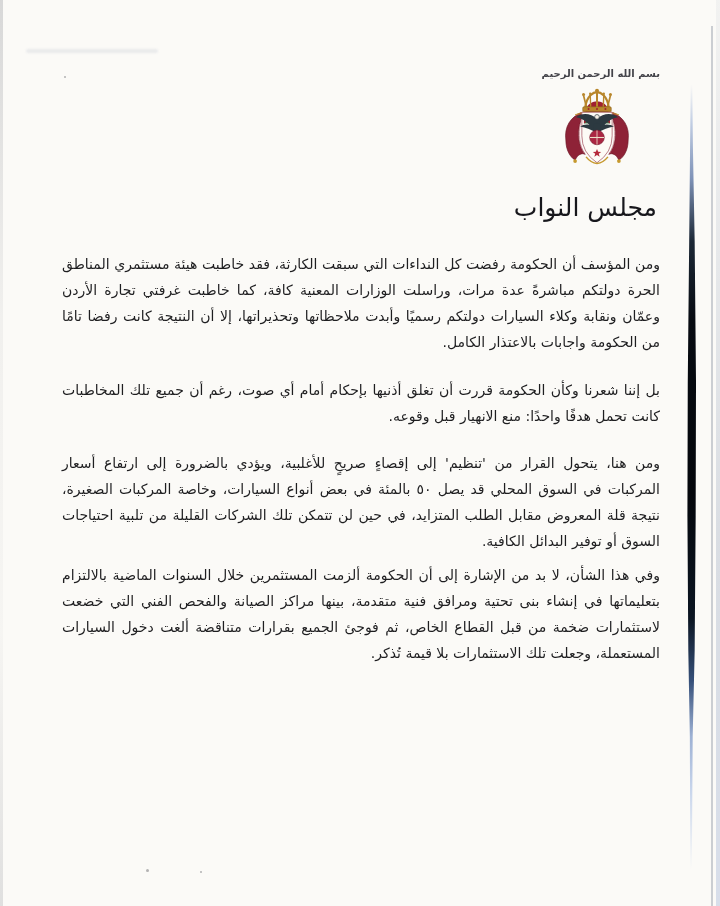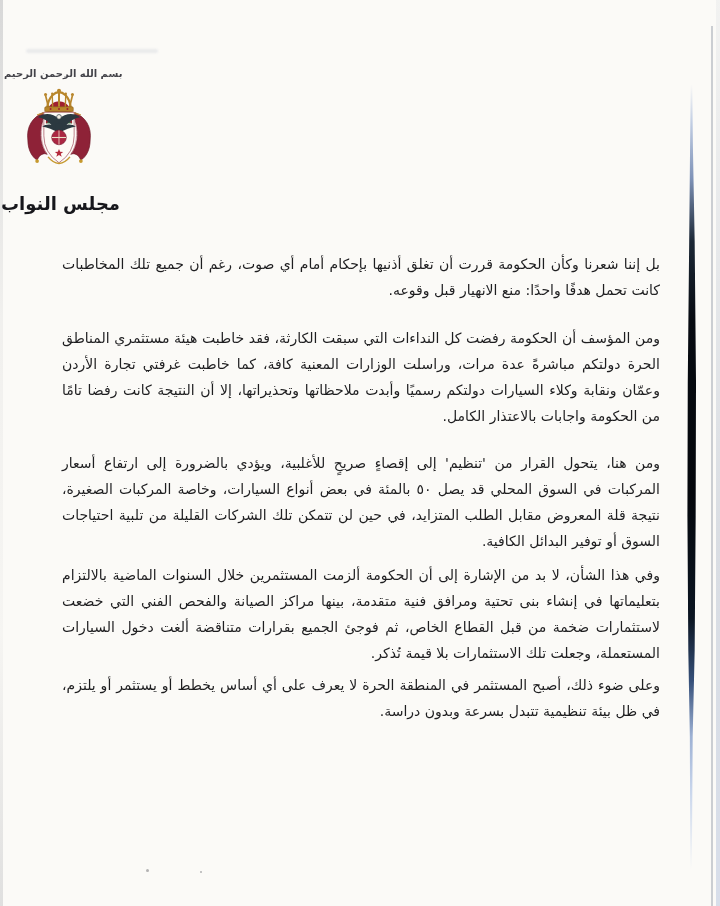--- a/index.html
+++ b/index.html
@@ -2,28 +2,28 @@
 <html lang="ar"><head>
 <meta charset="utf-8">
 <style>
   html,body{margin:0;padding:0;background:#fbfaf7;}
   .page{
     position:relative;width:720px;height:906px;overflow:hidden;
     background:#fbfaf7;
     font-family:"DejaVu Sans",sans-serif;
   }
   
-  .letterhead{position:absolute;top:62px;left:0;width:656px;text-align:left;}
+  .letterhead{position:absolute;top:62px;left:0;width:656px;text-align:right;}
   .basmala{
     font-size:10px;font-weight:bold;color:#34343b;height:24px;line-height:24px;
     transform:translateX(4px);letter-spacing:0.5px;opacity:.92;
   }
   .emblem{display:inline-block;margin-top:1px;}
   .org-title{
-    font-size:18px;font-weight:bold;color:#17171c;letter-spacing:-1px;
+    font-size:25px;font-weight:normal;color:#17171c;letter-spacing:-1px;
     margin-top:1px;transform:translateX(1px);
   }
   
   .letter-body{
     position:absolute;top:251px;left:62px;right:60px;
     direction:rtl;text-align:justify;
     font-size:14px;line-height:26px;color:#1e1e20;
   }
   .letter-body p{margin:0 0 22px 0;}
   .letter-body p:nth-of-type(2){margin-bottom:21px;}
@@ -133,25 +133,24 @@
         <circle cx="60" cy="26.2" r="1.2" fill="#a02030"></circle>
         <circle cx="70" cy="26.2" r="1.2" fill="#a02030"></circle>
         <circle cx="80" cy="26.2" r="1.2" fill="#a02030"></circle>
       </g>
     </svg>
 
     <div class="org-title">مجلس النواب</div>
   </div>
 
   <div class="letter-body">
+    <p>ومن المؤسف أن الحكومة رفضت كل النداءات التي سبقت الكارثة، فقد خاطبت هيئة مستثمري المناطق الحرة دولتكم مباشرةً عدة مرات، وراسلت الوزارات المعنية كافة، كما خاطبت غرفتي تجارة الأردن وعمّان ونقابة وكلاء السيارات دولتكم رسميًا وأبدت ملاحظاتها وتحذيراتها، إلا أن النتيجة كانت رفضا تامًا من الحكومة واجابات بالاعتذار الكامل.</p>
     <p>بل إننا شعرنا وكأن الحكومة قررت أن تغلق أذنيها بإحكام أمام أي صوت، رغم أن جميع تلك المخاطبات كانت تحمل هدفًا واحدًا: منع الانهيار قبل وقوعه.</p>
-    <p>ومن المؤسف أن الحكومة رفضت كل النداءات التي سبقت الكارثة، فقد خاطبت هيئة مستثمري المناطق الحرة دولتكم مباشرةً عدة مرات، وراسلت الوزارات المعنية كافة، كما خاطبت غرفتي تجارة الأردن وعمّان ونقابة وكلاء السيارات دولتكم رسميًا وأبدت ملاحظاتها وتحذيراتها، إلا أن النتيجة كانت رفضا تامًا من الحكومة واجابات بالاعتذار الكامل.</p>
     <p>ومن هنا، يتحول القرار من 'تنظيم' إلى إقصاءٍ صريحٍ للأغلبية، ويؤدي بالضرورة إلى ارتفاع أسعار المركبات في السوق المحلي قد يصل ٥٠ بالمئة في بعض أنواع السيارات، وخاصة المركبات الصغيرة، نتيجة قلة المعروض مقابل الطلب المتزايد، في حين لن تتمكن تلك الشركات القليلة من تلبية احتياجات السوق أو توفير البدائل الكافية.</p>
     <p>وفي هذا الشأن، لا بد من الإشارة إلى أن الحكومة ألزمت المستثمرين خلال السنوات الماضية بالالتزام بتعليماتها في إنشاء بنى تحتية ومرافق فنية متقدمة، بينها مراكز الصيانة والفحص الفني التي خضعت لاستثمارات ضخمة من قبل القطاع الخاص، ثم فوجئ الجميع بقرارات متناقضة ألغت دخول السيارات المستعملة، وجعلت تلك الاستثمارات بلا قيمة تُذكر.</p>
-    <p>وعلى ضوء ذلك، أصبح المستثمر في المنطقة الحرة لا يعرف على أي أساس يخطط أو يستثمر أو يلتزم، في ظل بيئة تنظيمية تتبدل بسرعة وبدون دراسة.</p>
   </div>
 
   <div class="scan-strip"></div>
   <div class="edge-line"></div>
   <div class="edge-right"></div>
   <div class="edge-left"></div>
   <div class="speck s1"></div>
   <div class="speck s2"></div>
   <div class="speck s3"></div>
 

